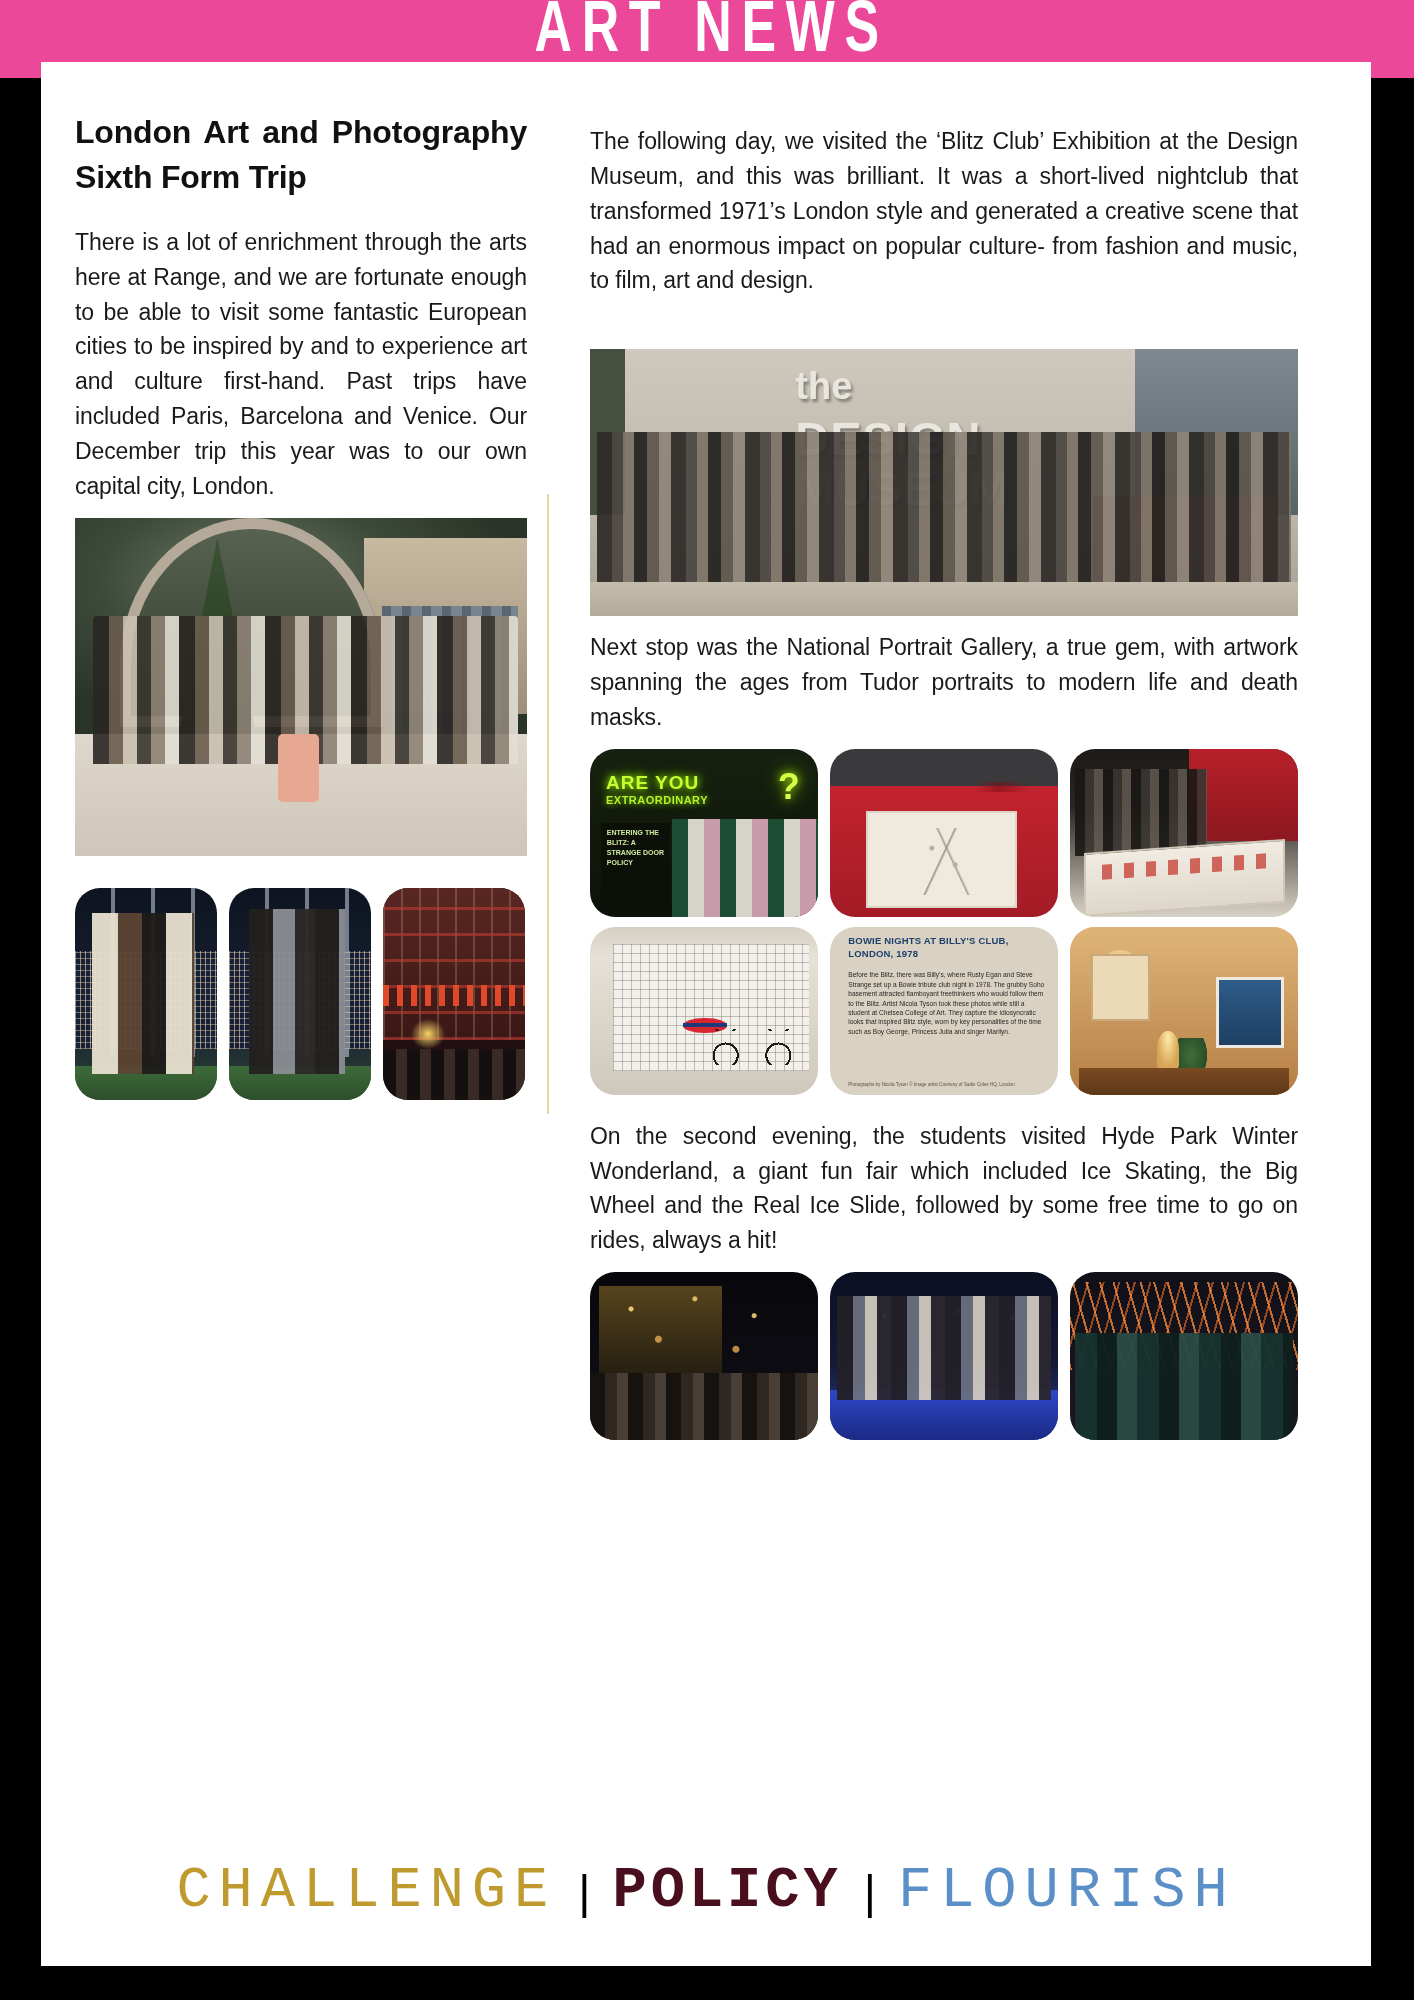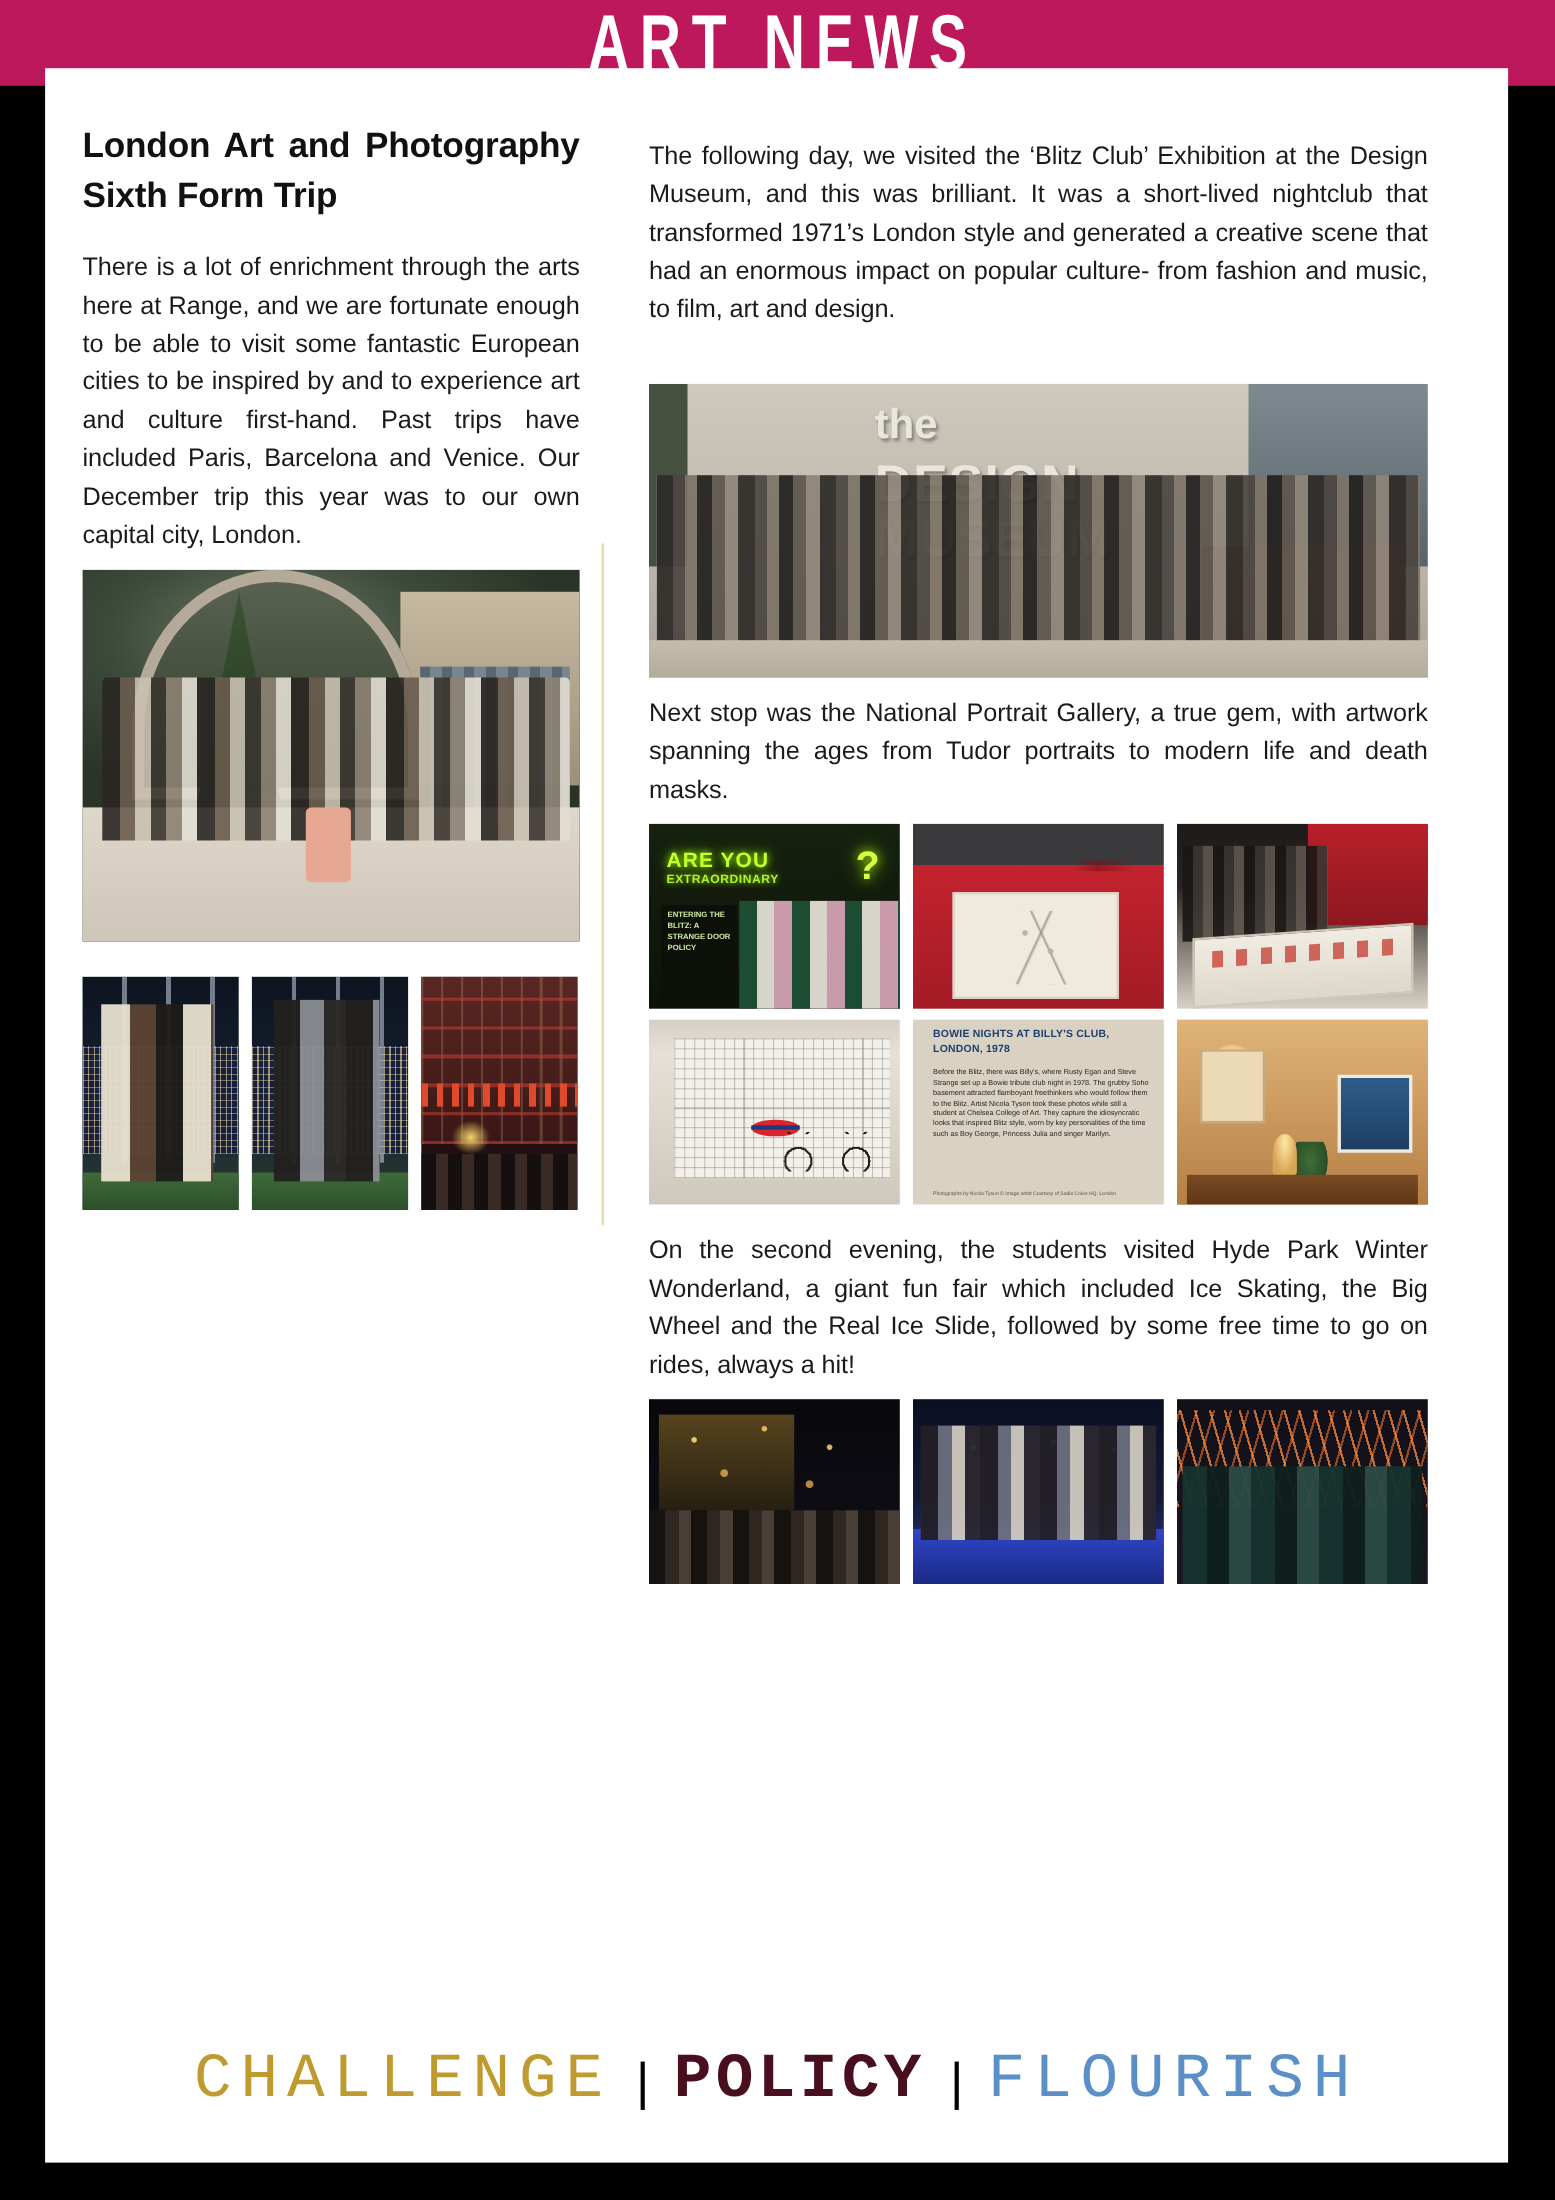--- a/index.html
+++ b/index.html
@@ -19,23 +19,22 @@
     height: 2000px;
     background: #000000;
   }
 
   
   .masthead {
     position: absolute;
     left: 0; top: 0;
     width: 1414px;
     height: 78px;
-    background: #be185d;
+    background: #ec4899;
     display: flex;
-    align-items: center;
     justify-content: center;
   }
   .masthead-title {
     color: #ffffff;
     font-family: "Liberation Sans Narrow", "Liberation Sans", sans-serif;
     font-weight: 700;
     font-size: 59px;
     letter-spacing: 11px;
     line-height: 1;
     transform: scaleX(0.88) scaleY(1.22);
@@ -217,21 +216,21 @@
     opacity: .93;
   }
   .ph-museum .brick {
     position: absolute; right: 3%; bottom: 11%; width: 26%; height: 34%;
     background: linear-gradient(180deg,#a9655a 0%,#8d5148 100%);
     opacity: .85;
   }
 
   
   .grid3 { display: flex; gap: 12px; }
-  .tile  { position: relative; overflow: hidden; }
+  .tile  { position: relative; overflow: hidden; border-radius: 25px; }
 
   .t-neon { background: linear-gradient(180deg,#16210f 0%,#0c1208 100%); }
   .t-neon .neon1 {
     position: absolute; left: 7%; top: 14%;
     font-weight: 700; font-size: 19px; letter-spacing: 1px;
     color: #c7ff2e; text-shadow: 0 0 7px #9bf500, 0 0 14px #6fbe00;
     font-family: "Liberation Sans", sans-serif;
   }
   .t-neon .neon2 {
     position: absolute; left: 7%; top: 27%;

